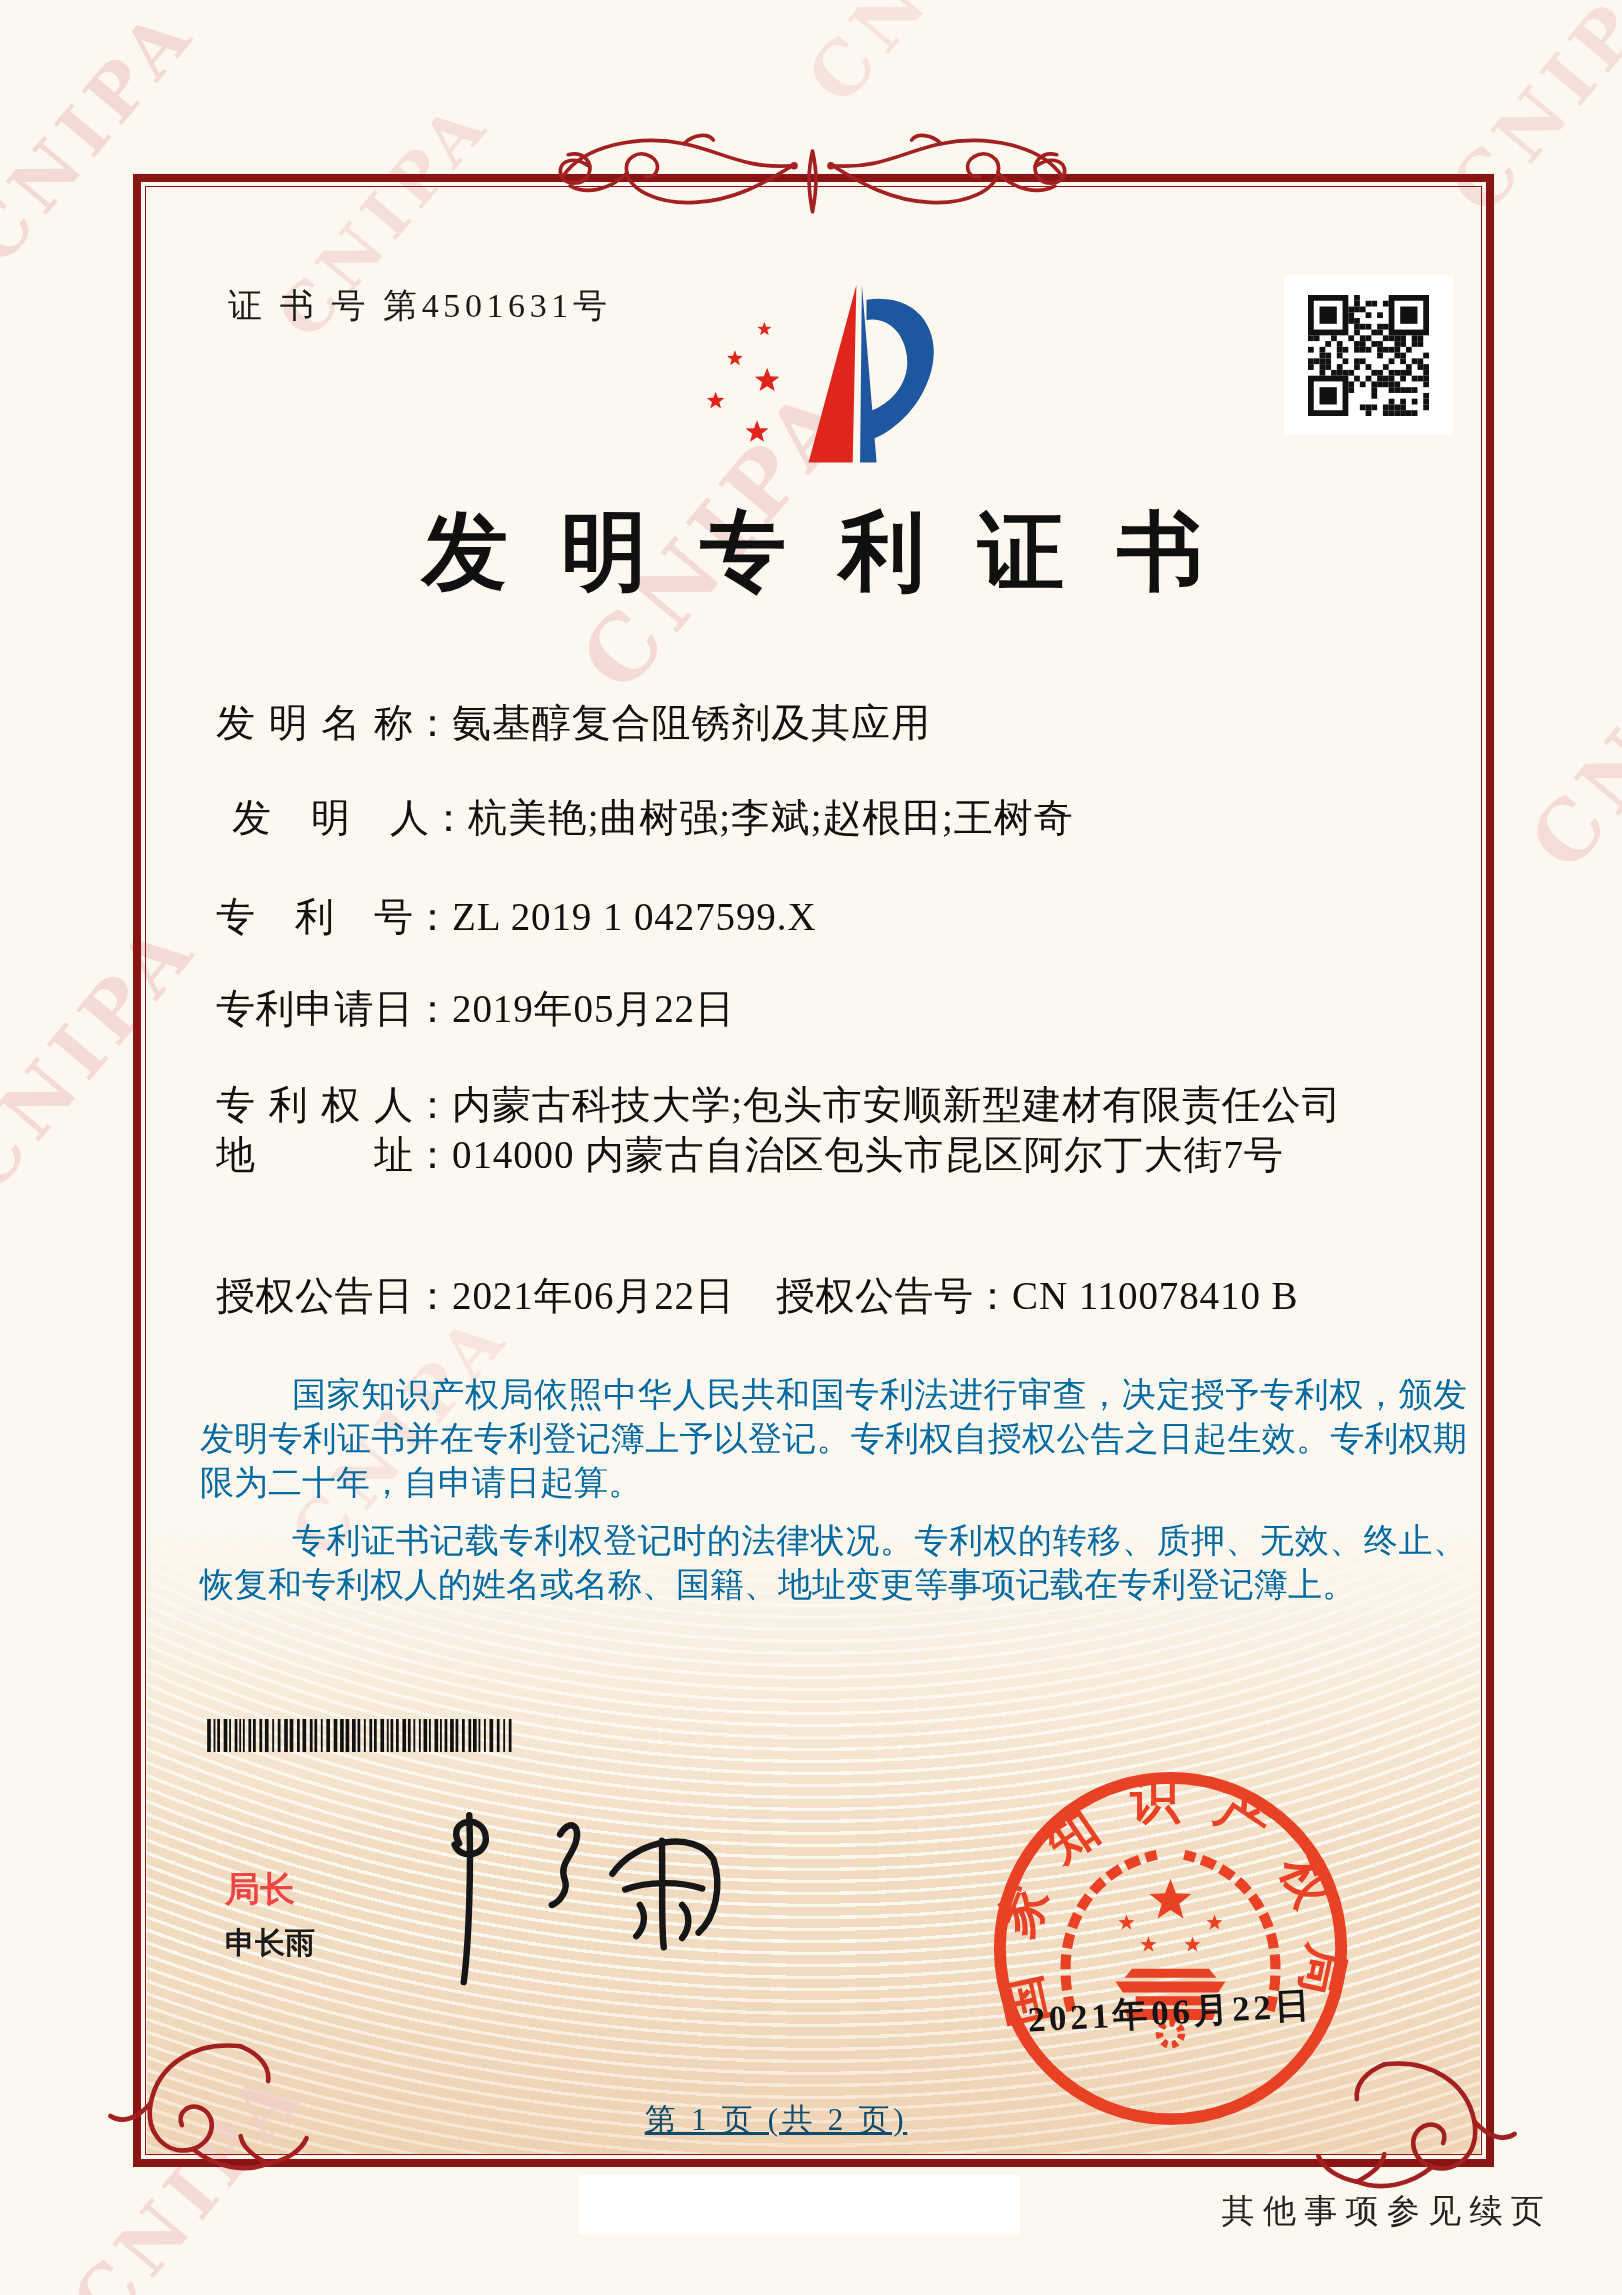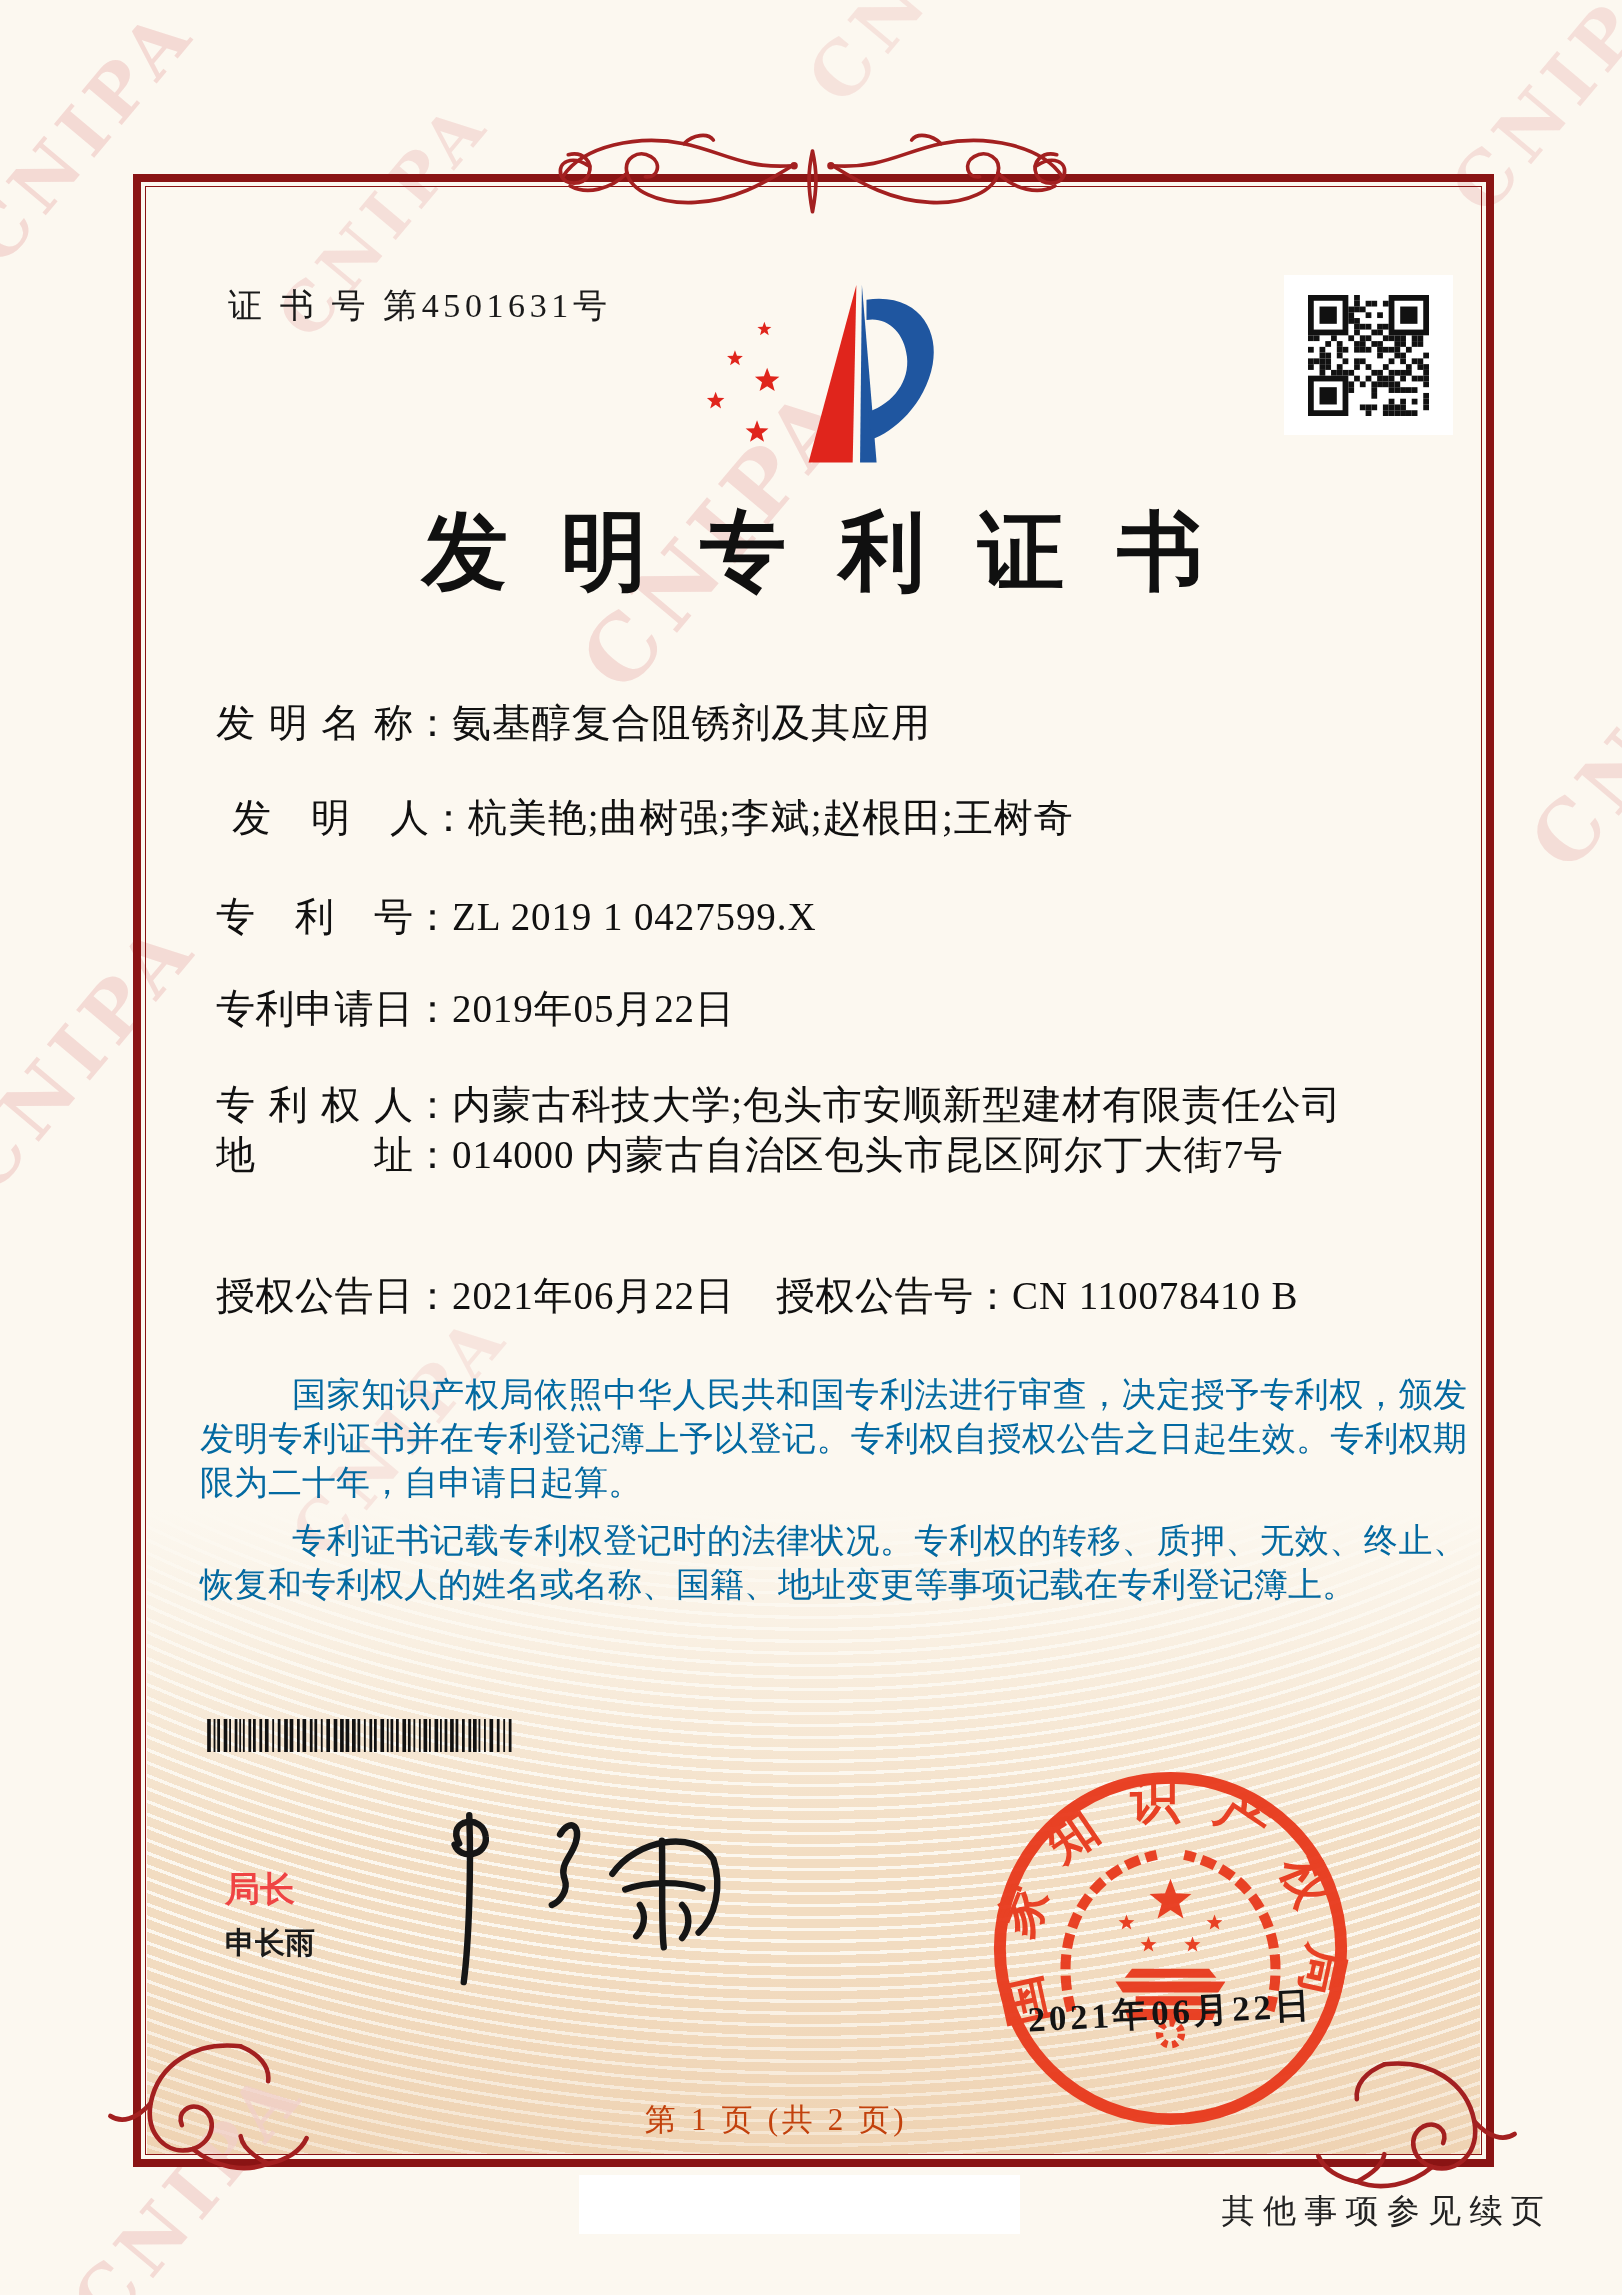--- a/index.html
+++ b/index.html
@@ -40,21 +40,21 @@
   .signer-title{position:absolute;left:225px;top:1866px;font-family:"Liberation Sans",sans-serif;
                 font-weight:700;font-size:35px;color:#ef4444;}
   .signer-name{position:absolute;left:225px;top:1923px;font-family:"Liberation Sans",sans-serif;
                font-weight:700;font-size:30px;color:#1b1b1b;}
   
   .seal-wrap{position:absolute;left:987px;top:1765px;width:367px;height:367px;}
   .seal-date{position:absolute;left:996px;top:1989px;width:349px;text-align:center;font-size:35px;
              font-weight:600;color:#141414;transform:rotate(-3deg);letter-spacing:3.7px;}
   
   .page-indicator{position:absolute;left:0;top:2099px;width:1552px;text-align:center;
-                  font-size:31px;letter-spacing:3.7px;color:#c2410c;}
+                  font-size:31px;letter-spacing:3.7px;color:#0c4a6e;text-decoration:underline;}
   .note-band{position:absolute;left:579px;top:2175px;width:441px;height:59px;background:#ffffff;}
   .note{position:absolute;left:0;top:2189px;width:1552px;text-align:right;font-size:33px;
         letter-spacing:8.3px;color:#222;}
   svg{display:block;}
 </style>
 </head>
 <body>
 
 <div class="waves"></div>
 

